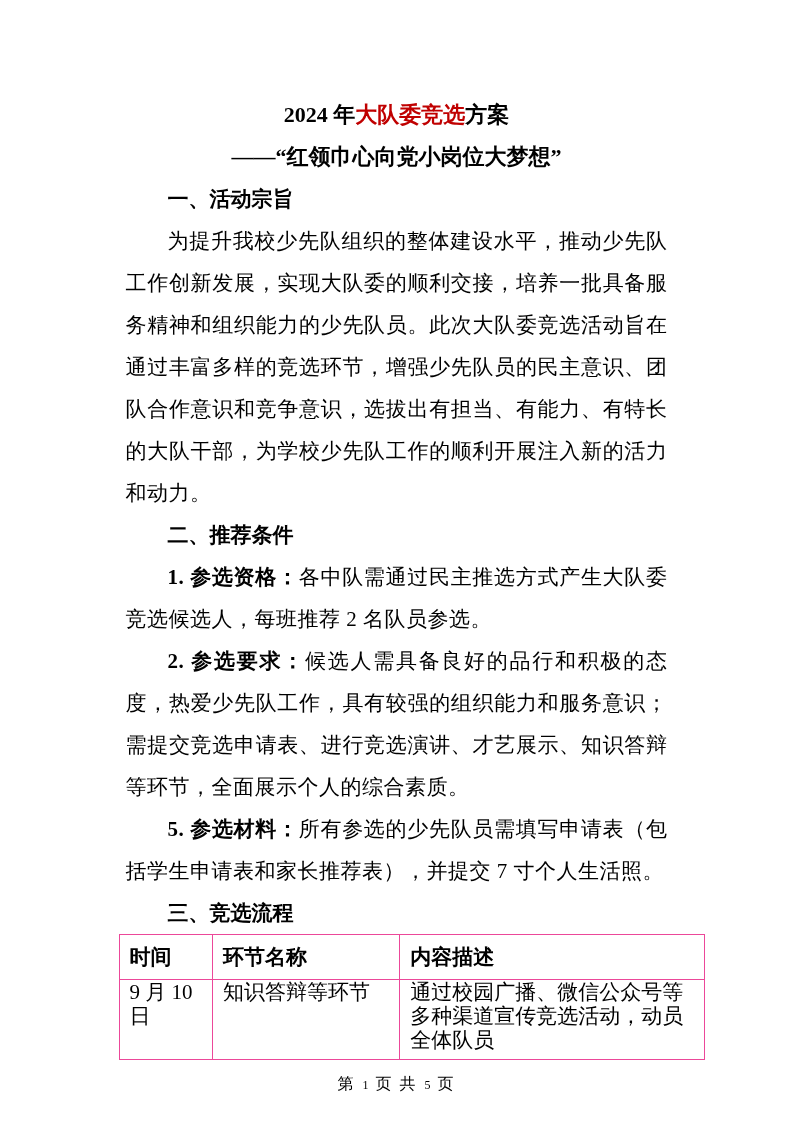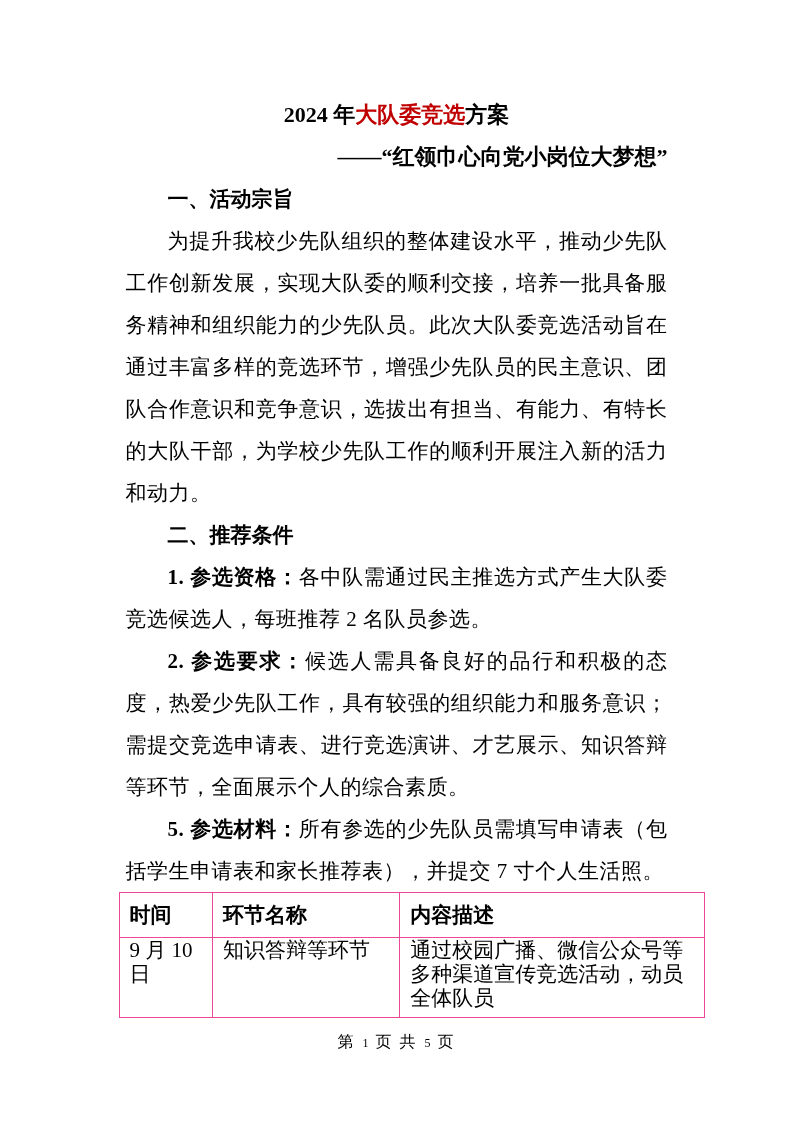--- a/index.html
+++ b/index.html
@@ -17,21 +17,21 @@
   }
   .doc-title {
     text-align: center;
     font-size: 22px;
     font-weight: bold;
     line-height: 42px;
     white-space: nowrap;
   }
   .doc-title .red { color: #c00000; }
   .doc-subtitle {
-    text-align: right;
+    text-align: center;
     font-size: 22px;
     font-weight: bold;
     line-height: 42px;
     white-space: nowrap;
   }
   .sec-heading {
     font-size: 21px;
     font-weight: bold;
     line-height: 42px;
     text-indent: 2em;
@@ -105,20 +105,21 @@
   <p class="body-par">为提升我校少先队组织的整体建设水平，推动少先队工作创新发展，实现大队委的顺利交接，培养一批具备服务精神和组织能力的少先队员。此次大队委竞选活动旨在通过丰富多样的竞选环节，增强少先队员的民主意识、团队合作意识和竞争意识，选拔出有担当、有能力、有特长的大队干部，为学校少先队工作的顺利开展注入新的活力和动力。</p>
 
   <h2 class="sec-heading">二、推荐条件</h2>
 
   <p class="body-par"><span class="item-label">1. 参选资格：</span><span>各中队需通过民主推选方式产生大队委竞选候选人，每班推荐 2 名队员参选。</span></p>
 
   <p class="body-par"><span class="item-label">2. 参选要求：</span><span>候选人需具备良好的品行和积极的态度，热爱少先队工作，具有较强的组织能力和服务意识；需提交竞选申请表、进行竞选演讲、才艺展示、知识答辩等环节，全面展示个人的综合素质。</span></p>
 
   <p class="body-par"><span class="item-label">5. 参选材料：</span><span>所有参选的少先队员需填写申请表（包括学生申请表和家长推荐表），并提交 7 寸个人生活照。</span></p>
 
+  <h2 class="sec-heading">三、竞选流程</h2>
 
   <table class="flow-table">
     <colgroup>
       <col class="col-time">
       <col class="col-stage">
       <col class="col-desc">
     </colgroup>
     <thead>
       <tr>
         <th>时间</th>

